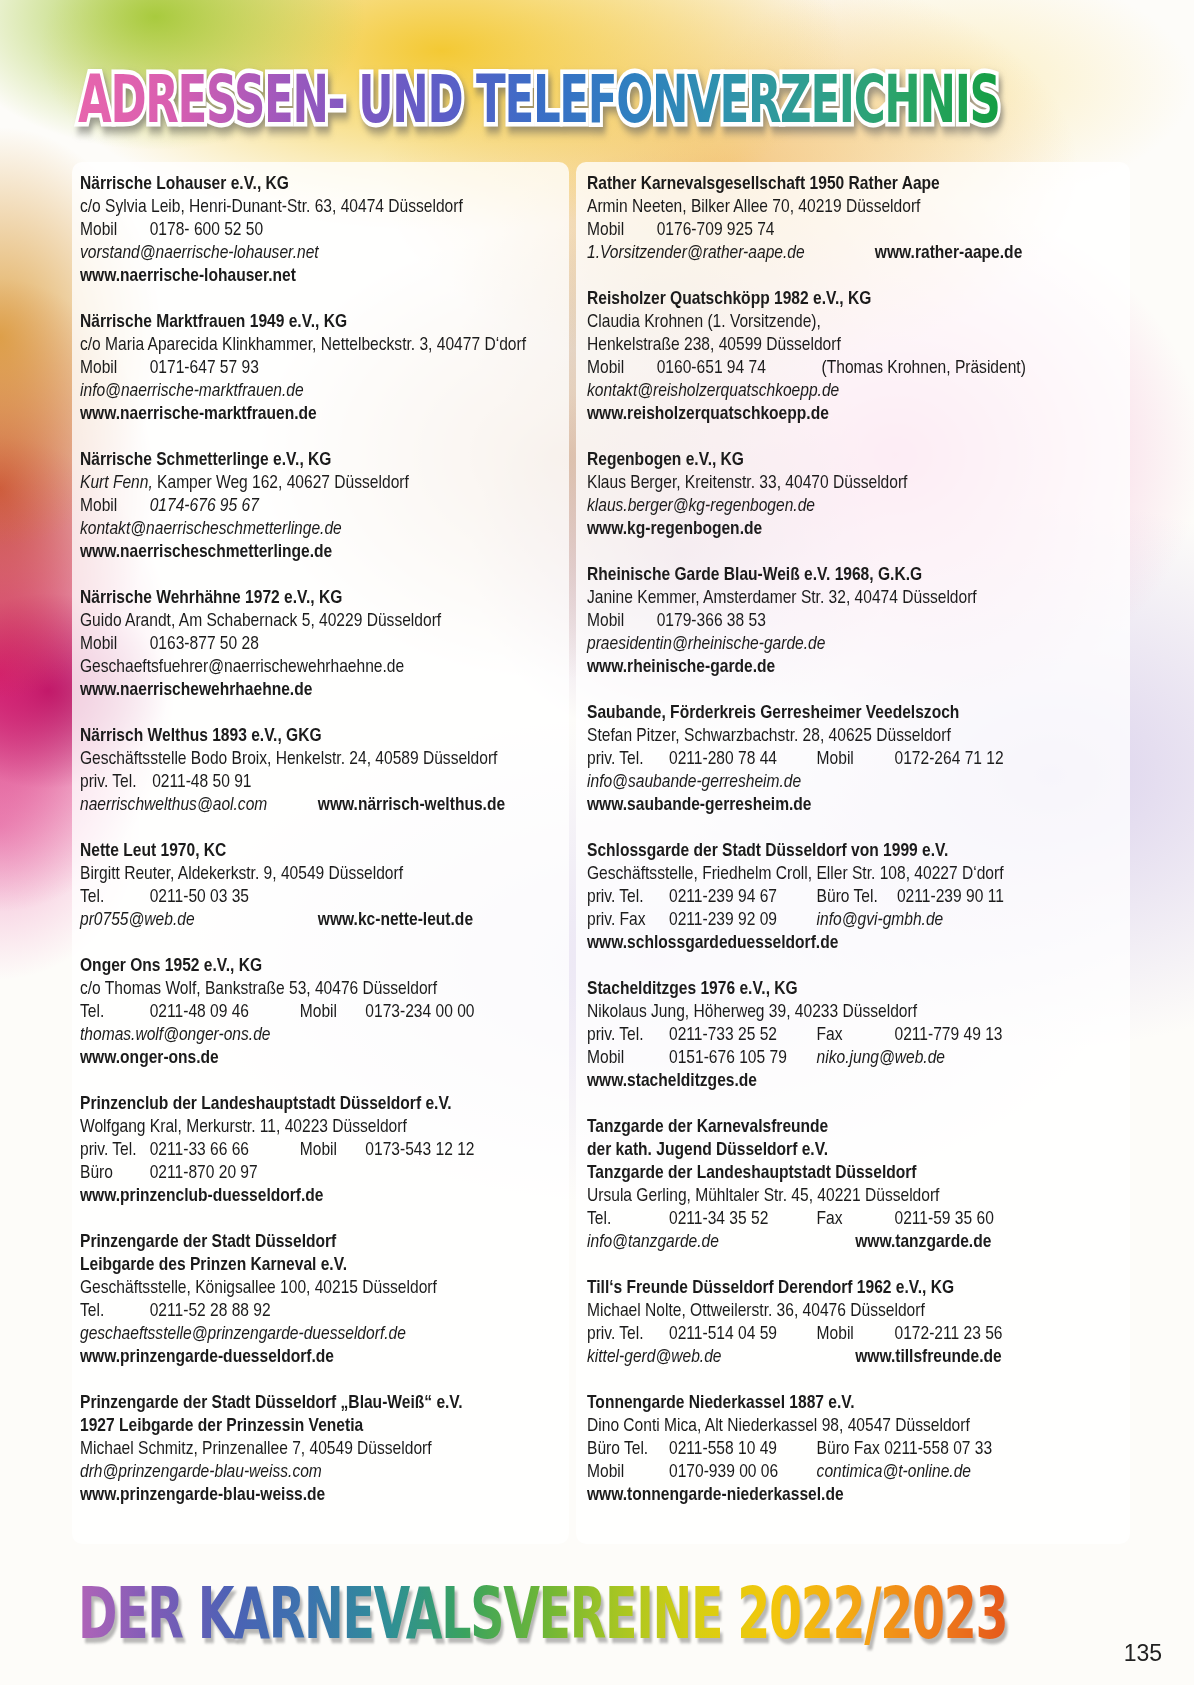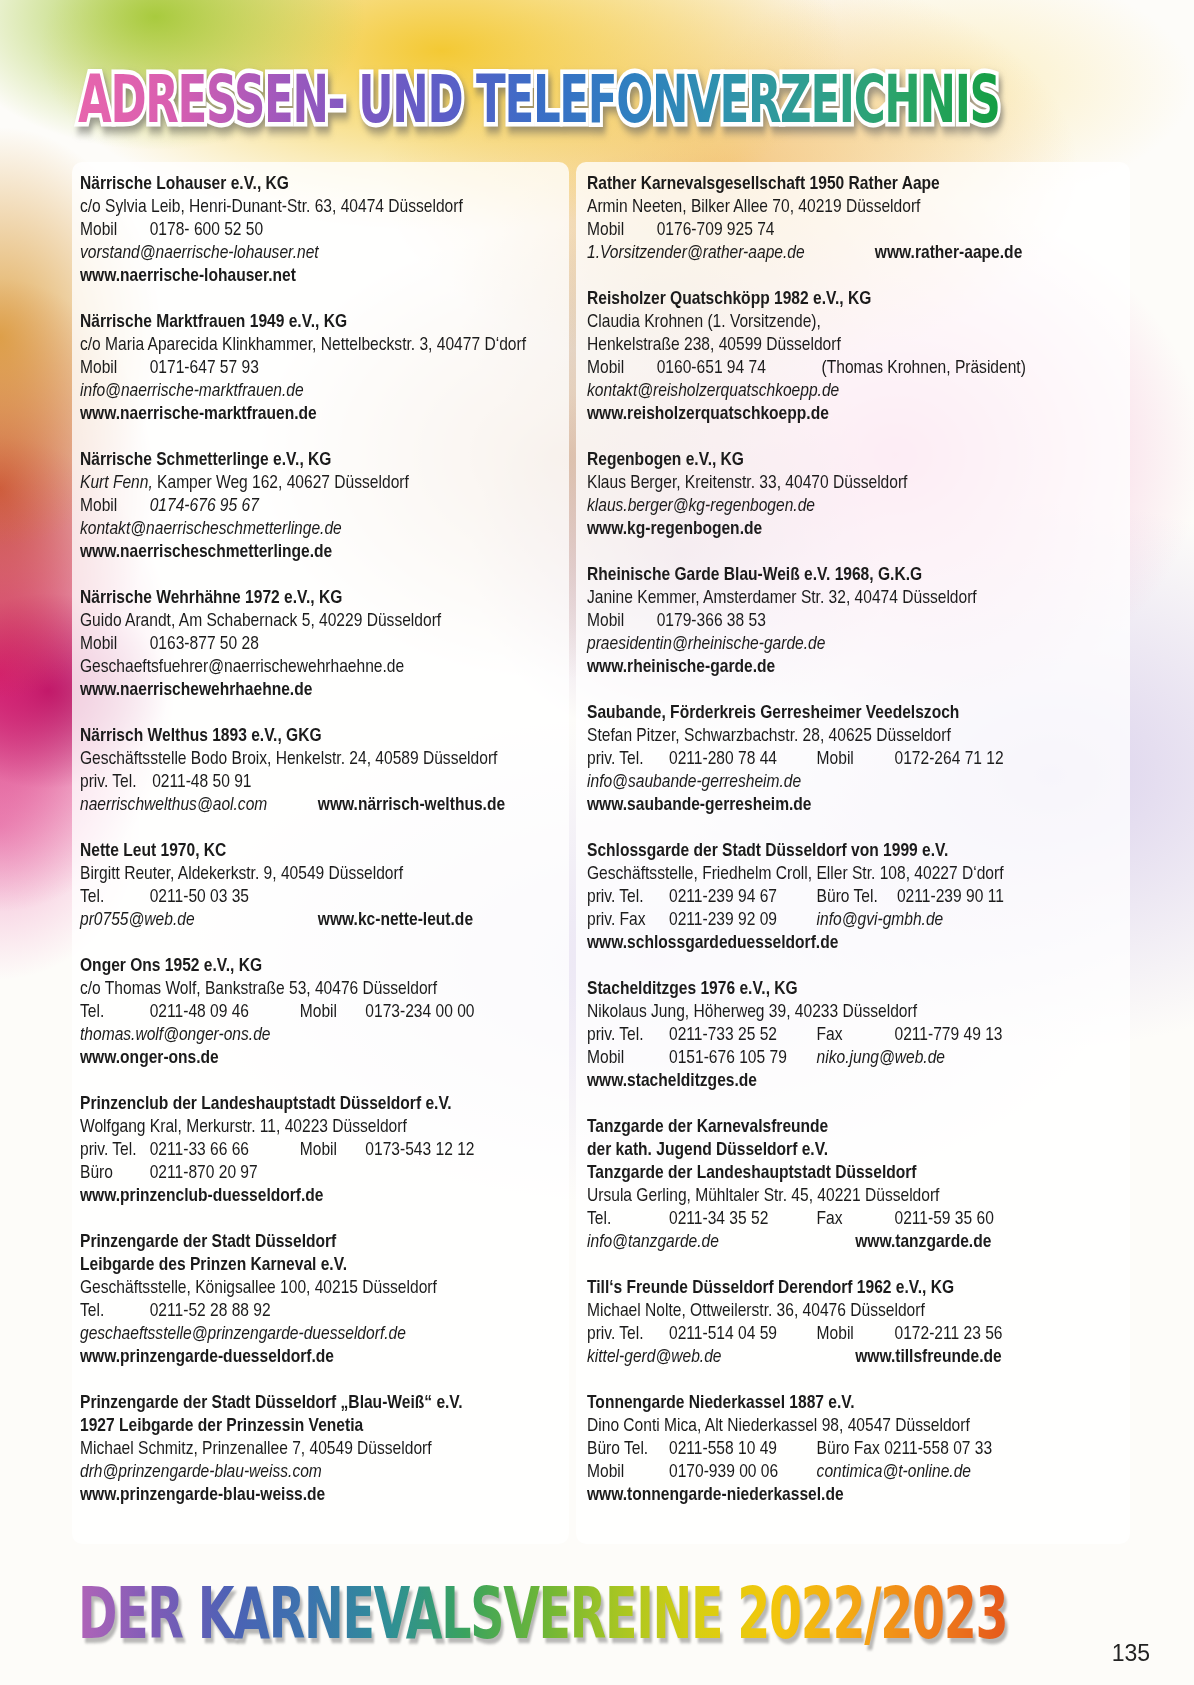--- a/index.html
+++ b/index.html
@@ -61,21 +61,21 @@
     filter:drop-shadow(4px 6px 4px rgba(95,95,95,0.6));
   }
   #footer-shadow{
     color:rgba(115,115,115,0.5);transform:translate(4px,5px);filter:blur(1.5px);
   }
   .title-grad{
     -webkit-background-clip:text;background-clip:text;
     color:transparent;-webkit-text-fill-color:transparent;
   }
   .page-number{
-    position:absolute;right:44px;top:1640px;font-size:23px;color:#222;
+    position:absolute;right:32px;top:1640px;font-size:23px;color:#222;
   }
 </style>
 </head>
 <body>
 
 <div class="page">
 
   <div class="underlay" id="under-left"></div>
   <div class="underlay" id="under-right"></div>
 

